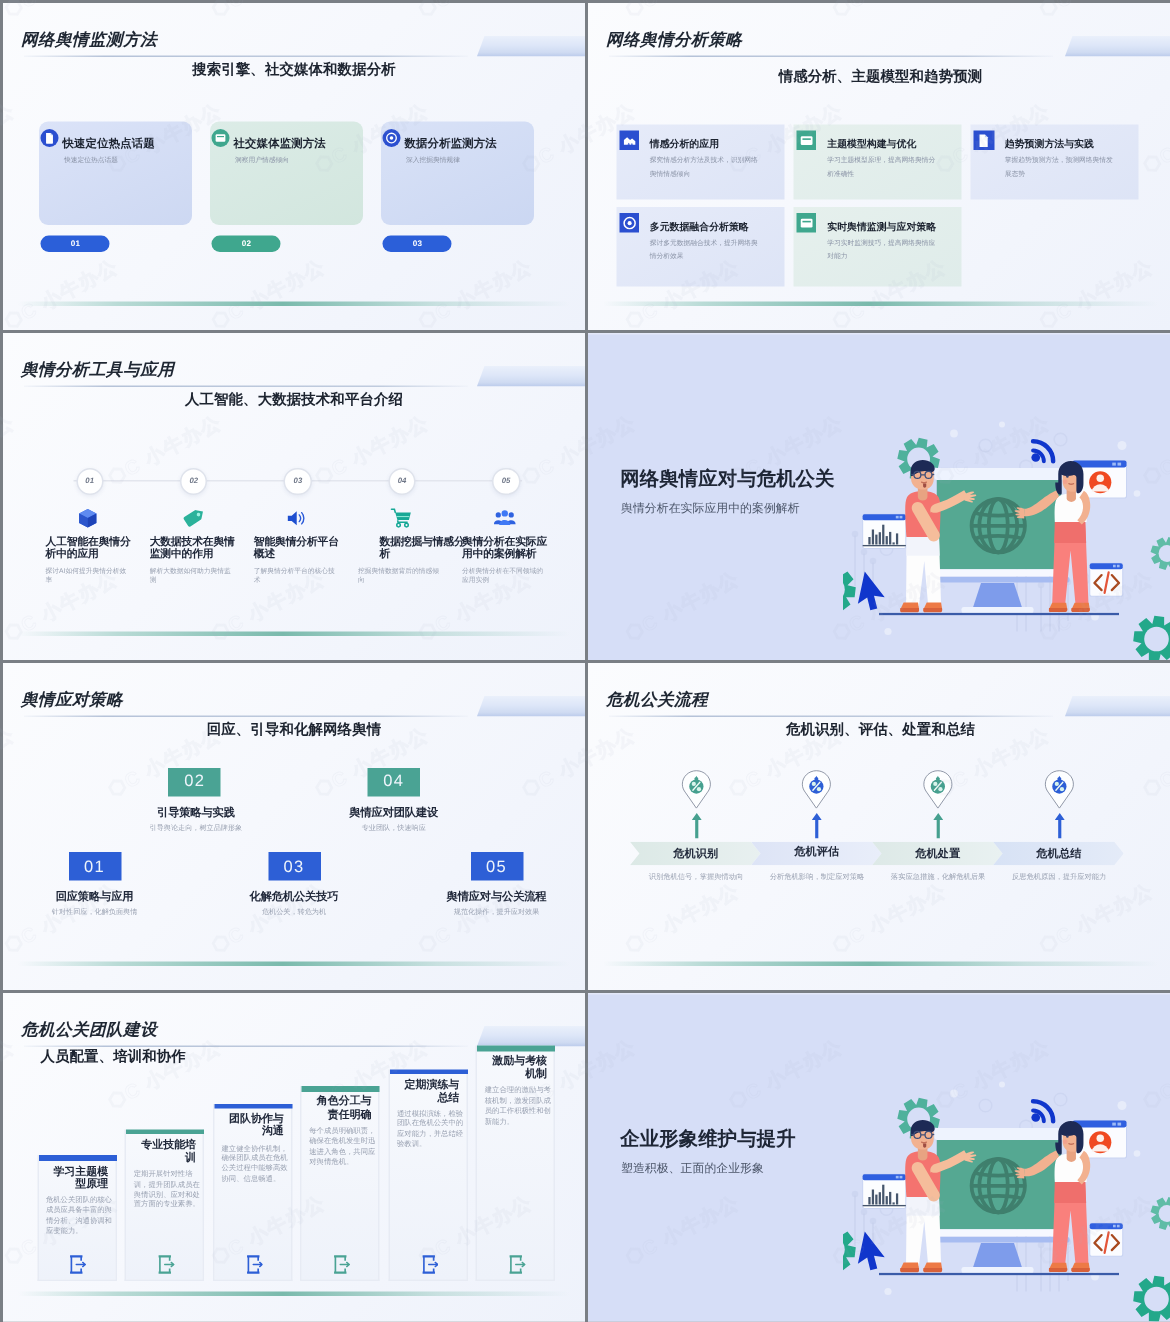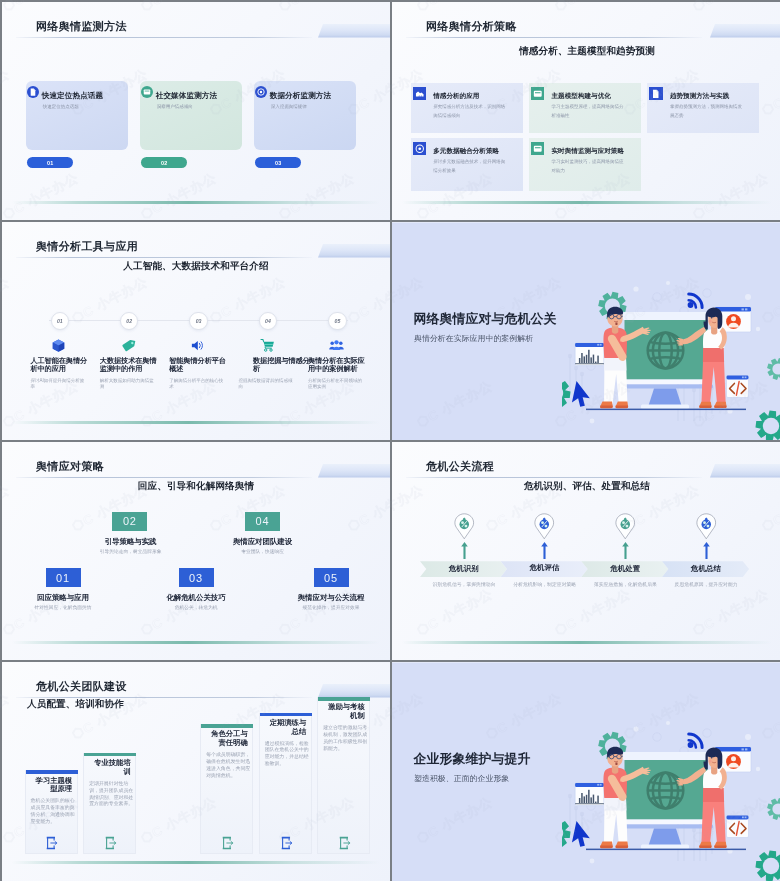--- a/index.html
+++ b/index.html
@@ -3,21 +3,21 @@
 <meta charset="utf-8">
 <style>
   html,body{margin:0;padding:0;}
   body{position:relative;width:780px;height:881px;background:#7a7f85;font-family:"Liberation Sans",sans-serif;overflow:hidden;}
   .grid{display:grid;grid-template-columns:388px 390px;grid-template-rows:218px 218px 218px 220px;
         width:780px;height:881px;gap:2px 2px;padding:2px 0 1px 2px;box-sizing:border-box;}
   .slide{position:relative;overflow:hidden;background:#fff;}
 
   
   .sl-bg{position:absolute;inset:0;background:linear-gradient(135deg,#fbfcfe 0%,#f6f8fd 45%,#eef2fb 100%);}
-  .sl-title{position:absolute;left:34px;top:16.5px;font-size:11px;font-weight:700;color:#1f2733;letter-spacing:.35px;}
+  .sl-title{position:absolute;left:12px;top:16.5px;font-size:11px;font-weight:700;color:#1f2733;letter-spacing:.35px;font-style:italic;}
   .sl-rule{position:absolute;left:14px;top:35px;height:1.2px;width:296px;
      background:linear-gradient(90deg,rgba(205,214,232,.15) 0%,rgba(170,185,210,.85) 18%,rgba(178,192,214,.8) 80%,rgba(205,214,232,.1) 100%);}
   .sl-corner{position:absolute;right:0;top:22px;width:72px;height:13.5px;overflow:hidden;}
   .sl-corner i{position:absolute;inset:0;background:linear-gradient(180deg,#eaf0fb 0%,#dde6f8 45%,#cfdbf2 78%,#b9c9ea 100%);
      clip-path:polygon(5px 0,100% 0,100% 100%,0 100%);}
   .sl-sub{position:absolute;left:0;right:0;top:38px;text-align:center;font-size:9.6px;font-weight:700;color:#1d2430;letter-spacing:.1px;}
   .sl-footline{position:absolute;left:10px;right:10px;top:198.8px;height:3.4px;
      background:linear-gradient(90deg,rgba(150,205,195,0) 0%,rgba(135,195,182,.55) 18%,rgba(100,175,158,.85) 48%,rgba(150,200,190,.45) 76%,rgba(175,205,225,0) 100%);}
 
   
@@ -161,20 +161,21 @@
   </div>
 <div class="grid">
 
   <div class="slide">
     <div class="sl-bg"></div>
     <div class="sl-corner">
         <i></i>
       </div>
     <div class="sl-title">网络舆情监测方法</div>
     <div class="sl-rule"></div>
+    <div class="sl-sub">搜索引擎、社交媒体和数据分析</div>
 
     <div class="s1-card c1">
       <div class="s1-ic" style="background:#2b4fd0">
           <svg viewBox="0 0 16 16">
             <path d="M3.4 1.2h6.1l3.1 3.1v10.5a0.9 0.9 0 0 1-.9.9H4.3a.9.9 0 0 1-.9-.9z" fill="#fff"></path>
             <path d="M9.5 1.2l3.1 3.1H10.4a.9.9 0 0 1-.9-.9z" fill="#b9c9ef"></path>
           </svg>
         </div>
       <div class="s1-h">快速定位热点话题</div>
       <div class="s1-d">快速定位热点话题</div>
@@ -636,20 +637,33 @@
       <div class="s7-d" style="left:5px;top:28px">定期开展针对性培训，提升团队成员在舆情识别、应对和处置方面的专业素养。</div>
       <div class="s7-ic" style="left:20.9px;bottom:3px">
           <svg viewBox="0 0 23 28">
             <path d="M3 3.2h13.4M3 24.8h13.4" stroke="#4aa394" stroke-width="3.1" stroke-linecap="square" fill="none"></path>
             <path d="M3.2 2.6v22.8M16.2 2.6v6.4M16.2 19.2v6.2" stroke="#4aa394" stroke-width="2.2" fill="none"></path>
             <path d="M9.6 14h11.8" stroke="#4aa394" stroke-width="1.9" stroke-linecap="round" fill="none"></path>
             <path d="M18.3 11.2 21.6 14l-3.3 2.8" stroke="#4aa394" stroke-width="1.9" fill="none" stroke-linecap="round" stroke-linejoin="round"></path>
           </svg>
         </div>
     </div>
+    <div class="s7-card" style="left:139.7px;top:73.5px;height:118.7px">
+      <div class="s7-bar" style="left:0;top:0;background:#2d5fd6"></div>
+      <div class="s7-h" style="left:6.5px;top:6.2px">团队协作与沟通</div>
+      <div class="s7-d" style="left:5px;top:28px">建立健全协作机制，确保团队成员在危机公关过程中能够高效协同、信息畅通。</div>
+      <div class="s7-ic" style="left:20.9px;bottom:3px">
+          <svg viewBox="0 0 23 28">
+            <path d="M3 3.2h13.4M3 24.8h13.4" stroke="#2d5fd6" stroke-width="3.1" stroke-linecap="square" fill="none"></path>
+            <path d="M3.2 2.6v22.8M16.2 2.6v6.4M16.2 19.2v6.2" stroke="#2d5fd6" stroke-width="2.2" fill="none"></path>
+            <path d="M9.6 14h11.8" stroke="#2d5fd6" stroke-width="1.9" stroke-linecap="round" fill="none"></path>
+            <path d="M18.3 11.2 21.6 14l-3.3 2.8" stroke="#2d5fd6" stroke-width="1.9" fill="none" stroke-linecap="round" stroke-linejoin="round"></path>
+          </svg>
+        </div>
+    </div>
     <div class="s7-card" style="left:256.7px;top:50.7px;height:141.5px">
       <div class="s7-bar" style="left:0;top:0;background:#2d5fd6"></div>
       <div class="s7-h" style="left:6.5px;top:6.2px">定期演练与总结</div>
       <div class="s7-d" style="left:5px;top:28px">通过模拟演练，检验团队在危机公关中的应对能力，并总结经验教训。</div>
       <div class="s7-ic" style="left:20.9px;bottom:3px">
           <svg viewBox="0 0 23 28">
             <path d="M3 3.2h13.4M3 24.8h13.4" stroke="#2d5fd6" stroke-width="3.1" stroke-linecap="square" fill="none"></path>
             <path d="M3.2 2.6v22.8M16.2 2.6v6.4M16.2 19.2v6.2" stroke="#2d5fd6" stroke-width="2.2" fill="none"></path>
             <path d="M9.6 14h11.8" stroke="#2d5fd6" stroke-width="1.9" stroke-linecap="round" fill="none"></path>
             <path d="M18.3 11.2 21.6 14l-3.3 2.8" stroke="#2d5fd6" stroke-width="1.9" fill="none" stroke-linecap="round" stroke-linejoin="round"></path>

